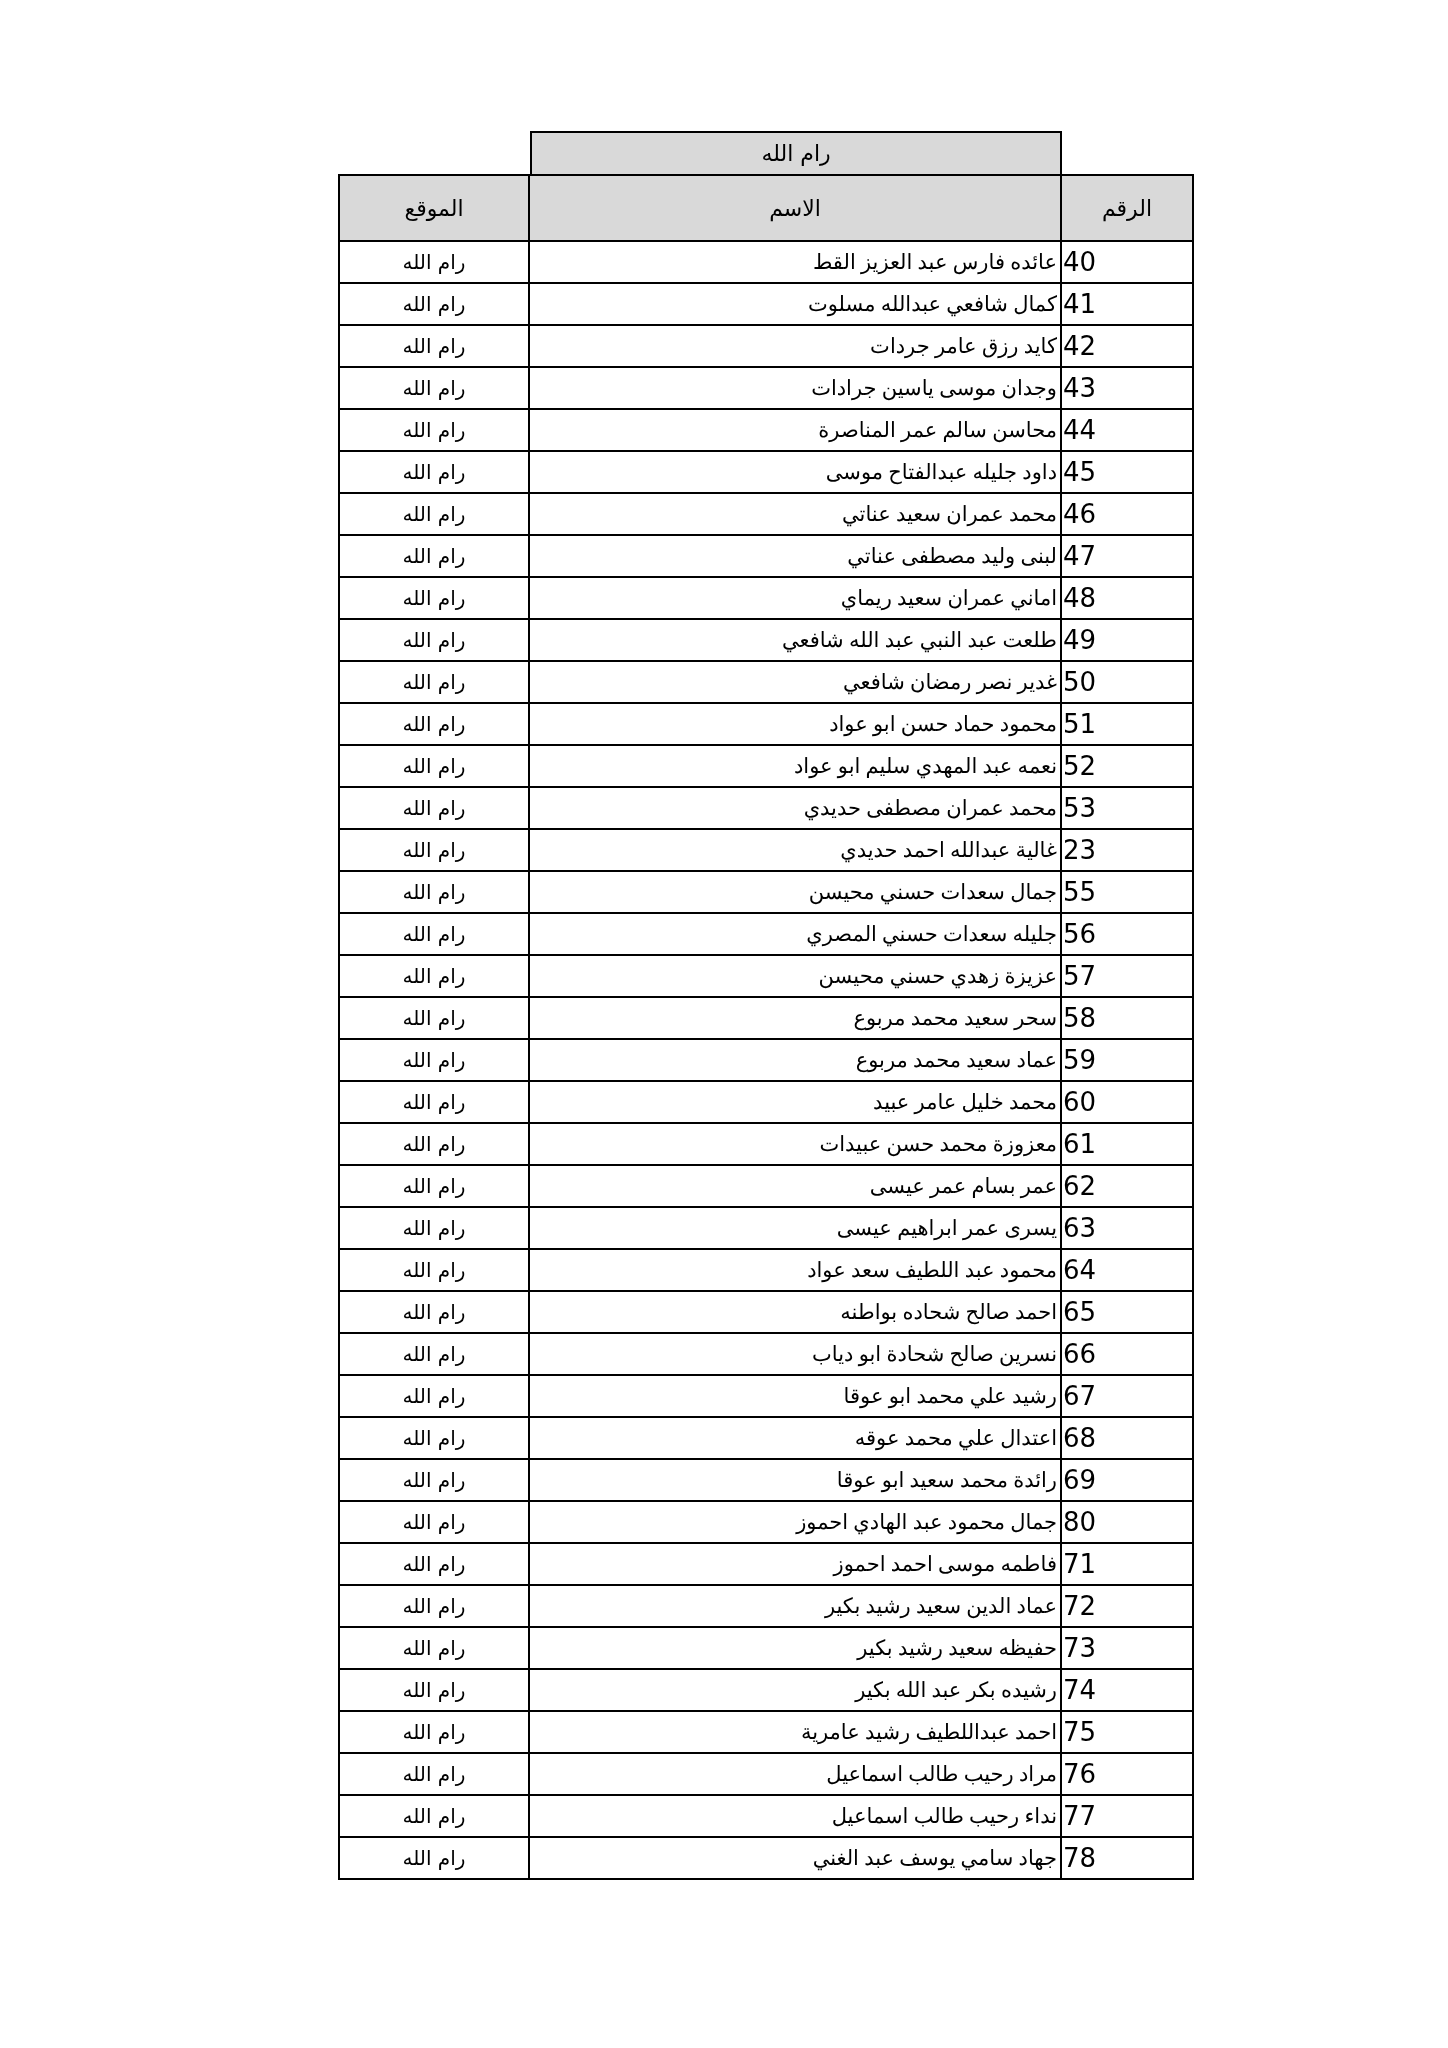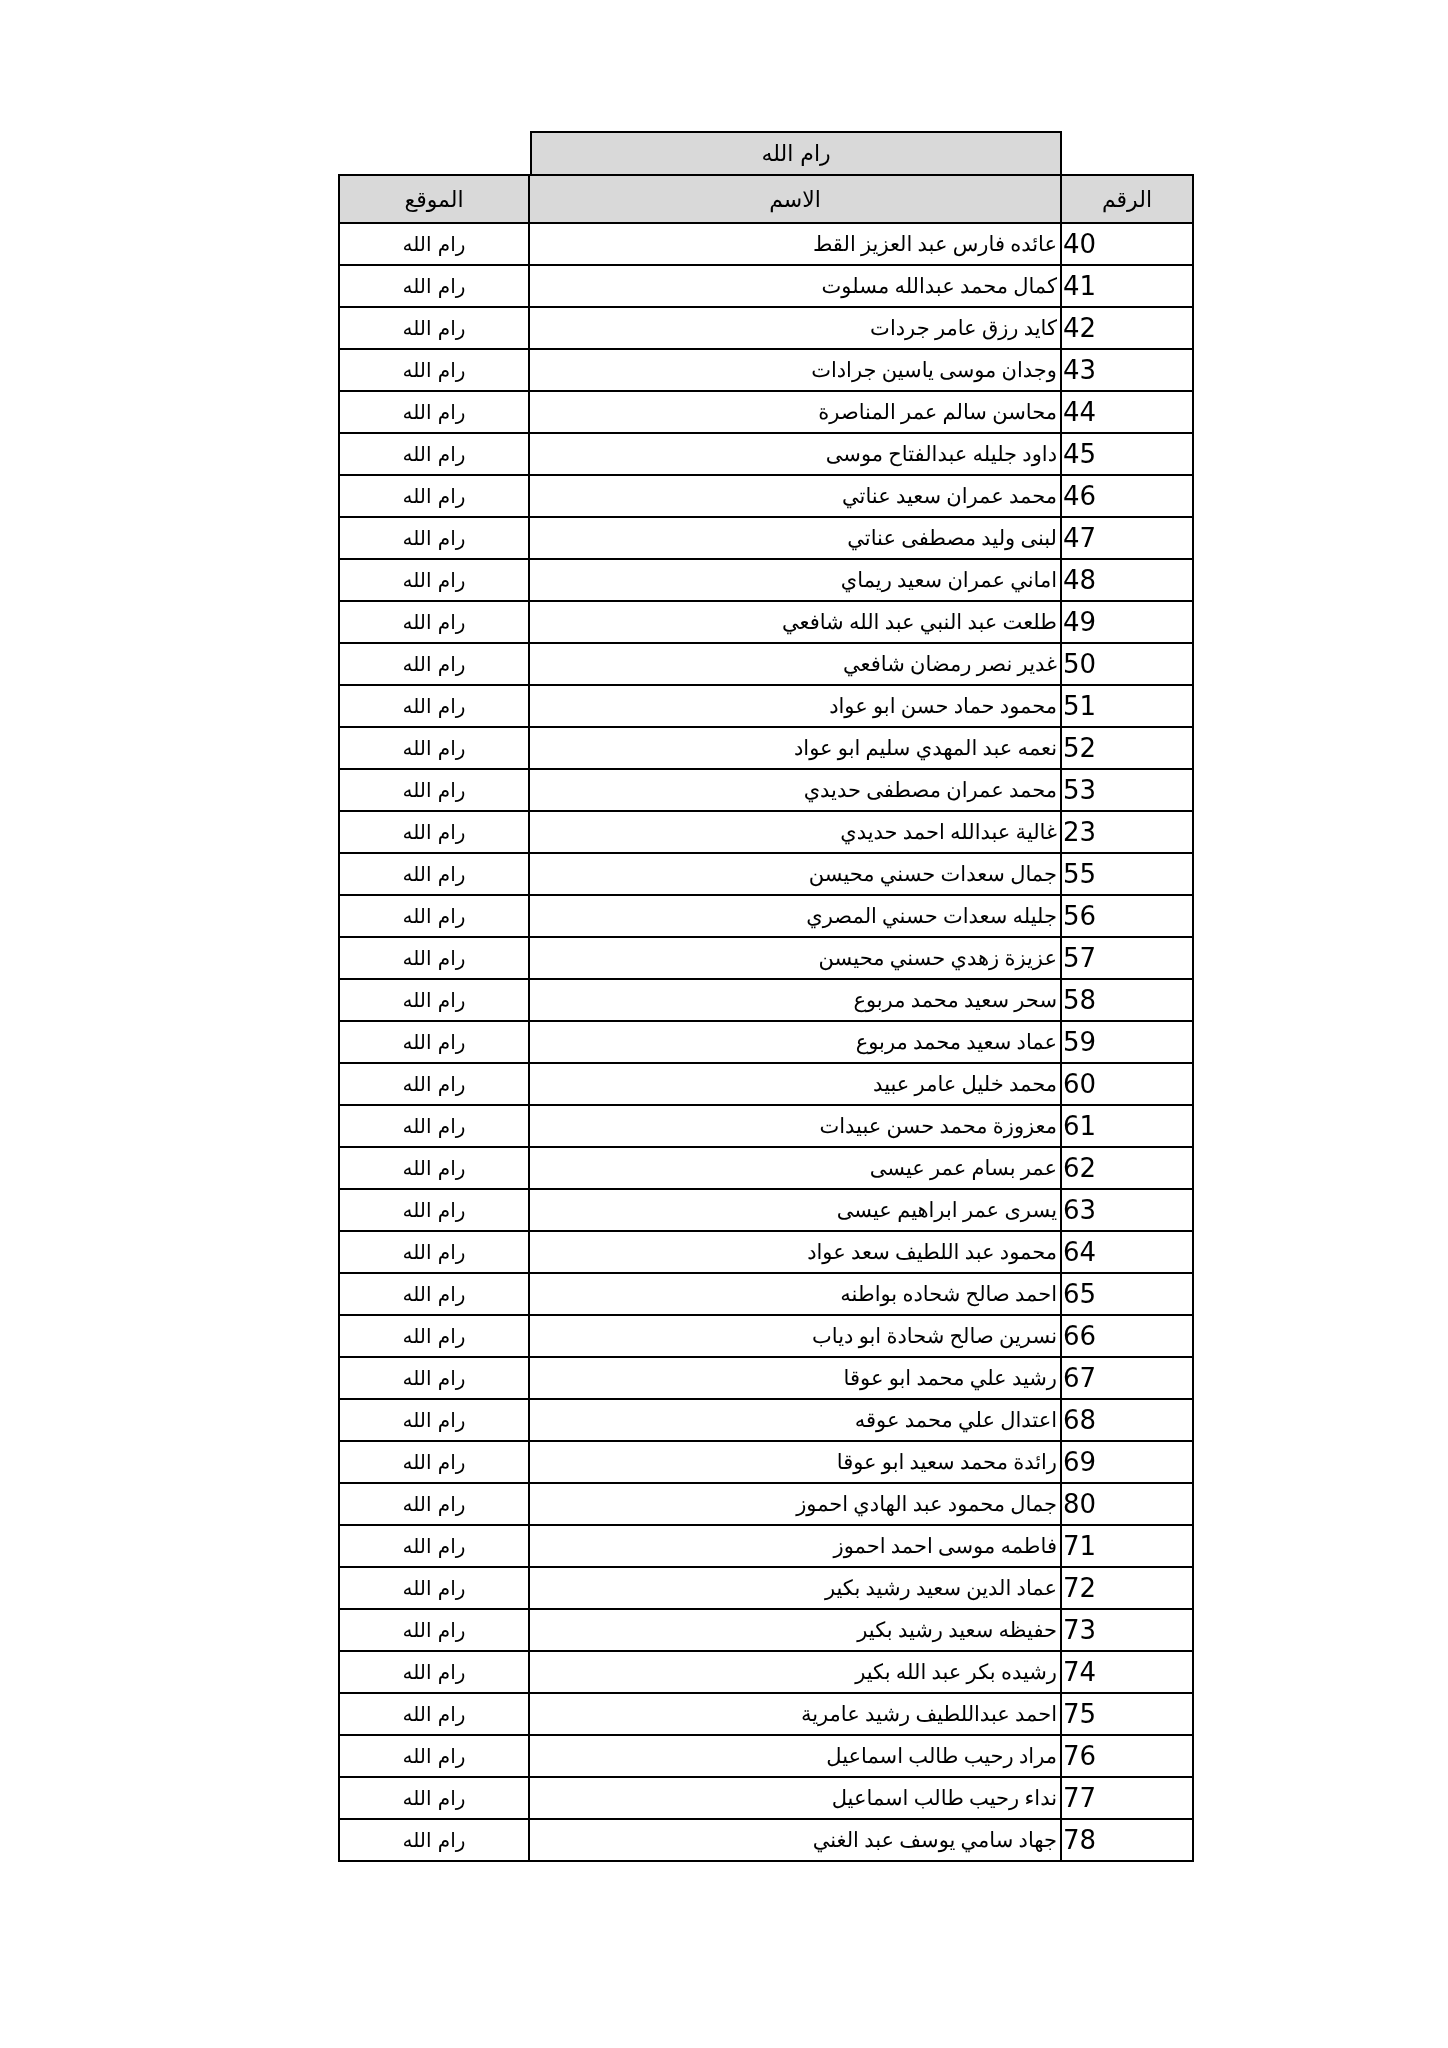--- a/index.html
+++ b/index.html
@@ -50,21 +50,21 @@
     box-sizing: border-box;
     border: 2px solid #000000;
     overflow: hidden;
     white-space: nowrap;
     vertical-align: middle;
   }
   col.c-num  { width: 132px; }
   col.c-name { width: 532px; }
   col.c-loc  { width: 190px; }
   tr.header-row th {
-    height: 48px;
+    height: 66px;
     background: #d9d9d9;
     font-weight: normal;
     font-size: 22px;
     text-align: center;
   }
   tr.data-row td { height: 42px; }
   td.num-cell {
     font-size: 26px;
     direction: ltr;
   }
@@ -104,21 +104,21 @@
       </thead>
       <tbody id="roster-body">
 
       <tr class="data-row">
             <td class="num-cell">40</td>
             <td class="name-cell">عائده فارس عبد العزيز القط</td>
             <td class="loc-cell">رام الله</td>
           </tr>
           <tr class="data-row">
             <td class="num-cell">41</td>
-            <td class="name-cell">كمال محمد عبدالله مسلوت</td>
+            <td class="name-cell">كمال شافعي عبدالله مسلوت</td>
             <td class="loc-cell">رام الله</td>
           </tr>
           <tr class="data-row">
             <td class="num-cell">42</td>
             <td class="name-cell">كايد رزق عامر جردات</td>
             <td class="loc-cell">رام الله</td>
           </tr>
           <tr class="data-row">
             <td class="num-cell">43</td>
             <td class="name-cell">وجدان موسى ياسين جرادات</td>

